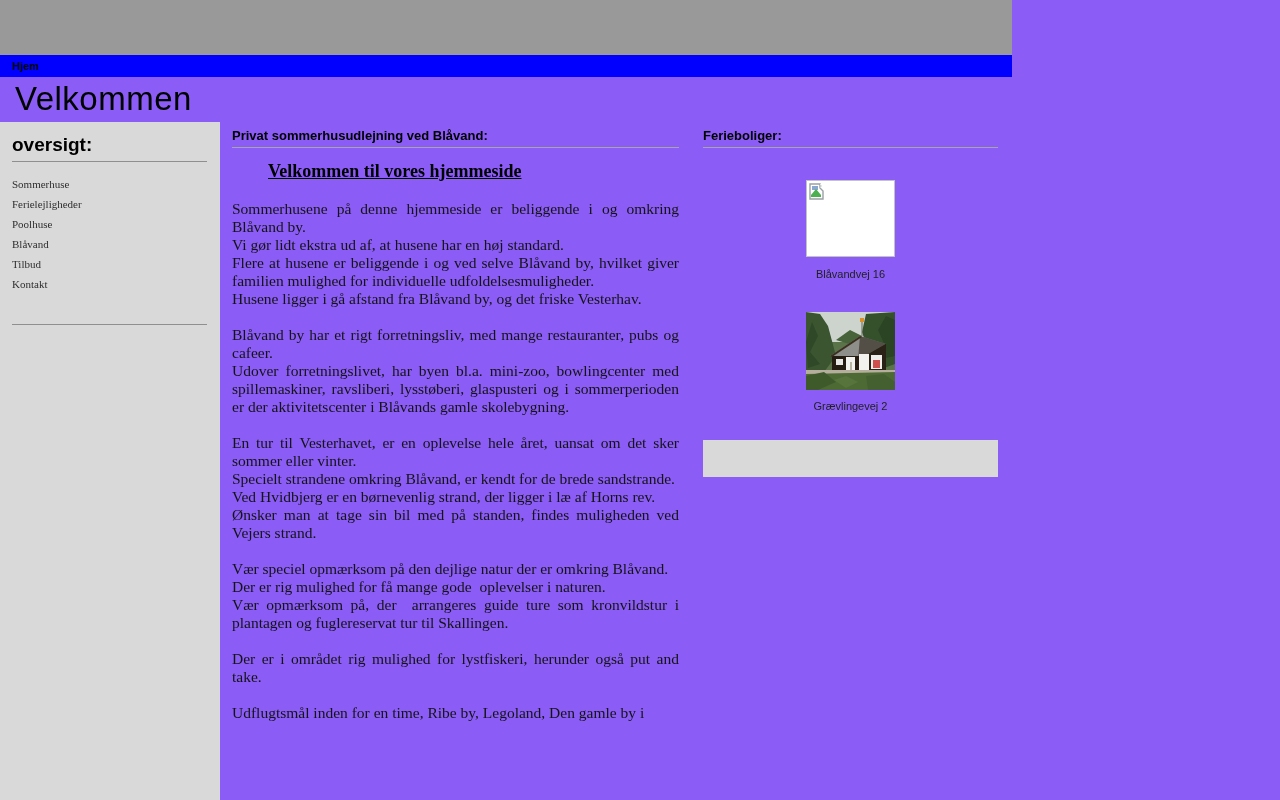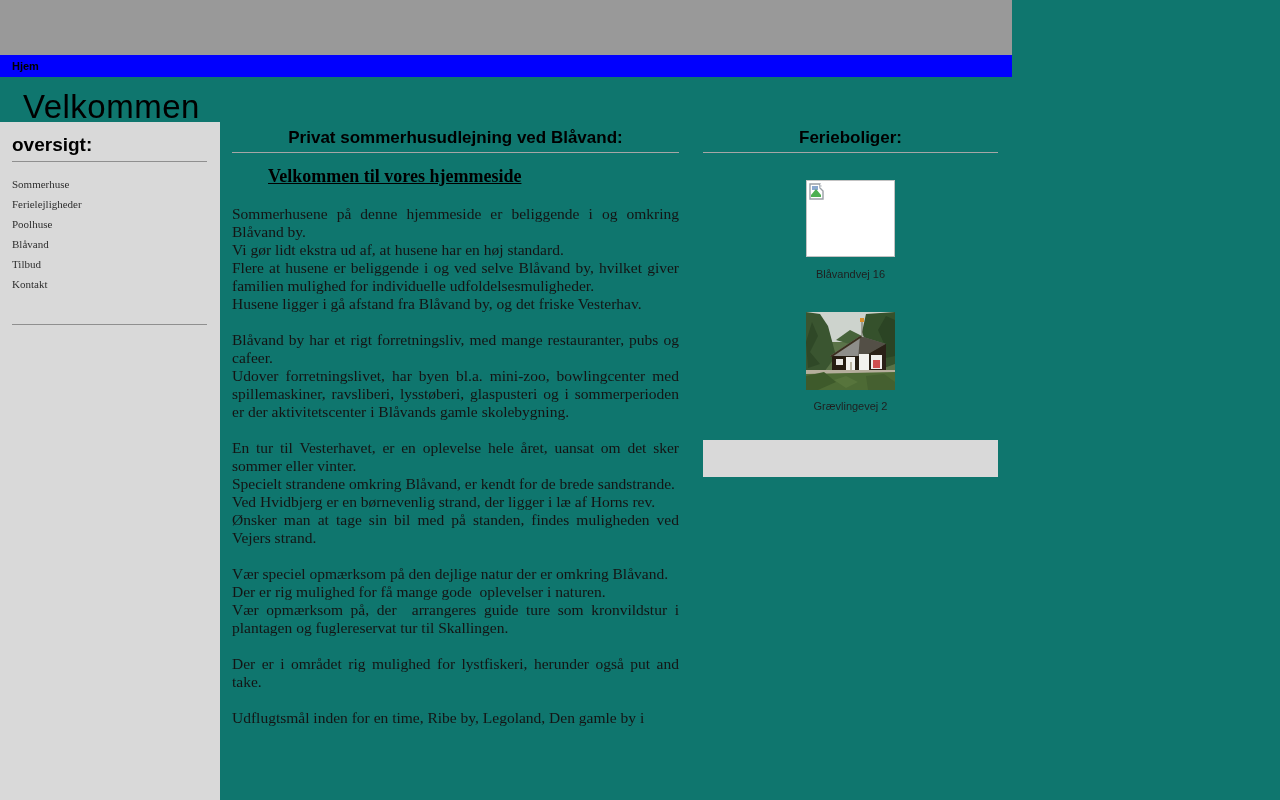--- a/index.html
+++ b/index.html
@@ -3,34 +3,34 @@
 <meta charset="utf-8">
 <style>
   * { box-sizing: border-box; }
   html, body { margin: 0; padding: 0; }
   body {
     width: 1280px; height: 800px;
     background: #ffffff;
     font-family: "Liberation Sans", sans-serif;
     overflow: hidden;
   }
-  .page { position: relative; width: 1280px; height: 800px; background: #0f766e; }
+  .page { position: relative; width: 1280px; height: 800px; background: #8b5cf6; }
 
   
   .banner { position: absolute; left: 0; top: 0; width: 1012px; height: 55px; background: #999999; }
   .navbar { position: absolute; left: 0; top: 55px; width: 1012px; height: 22px; background: #0100fe; display: flex; align-items: center; }
   .nav-link {
     margin-left: 12px;
     font-size: 11px; font-weight: bold; color: #000000;
     text-decoration: none; cursor: pointer;
   }
 
   
   .page-title {
-    position: absolute; left: 11px; top: 76px; margin: 12px;
+    position: absolute; left: 11px; top: 76px; margin: 4px;
     font-family: "Liberation Sans", sans-serif;
     font-size: 33px; font-weight: normal; color: #000000;
     letter-spacing: 0.5px;
   }
 
   
   .sidebar {
     position: absolute; left: 0; top: 122px; width: 220px; height: 678px;
     background: #d9d9d9;
   }
@@ -39,21 +39,21 @@
   .sidebar hr { border: 0; border-top: 1px solid #8f8f8f; margin: 5px 0 0 0; width: 195px; }
   .sidebar-list { list-style: none; margin: 12px 0 0 0; padding: 0; }
   .sidebar-list li {
     font-size: 11px; color: #2e2e2e; line-height: 20px; height: 20px;
     cursor: pointer;
     font-family: Liberation Serif, serif;
   }
   .sidebar hr.bottom { margin-top: 30px; }
 
   
-  .col-heading { font-size: 17px; font-weight: bold; color: #000000; margin: 6px 0 4px 0; text-align: center; }
+  .col-heading { font-size: 13px; font-weight: bold; color: #000000; margin: 6px 0 4px 0; }
   .col-hr { border: 0; border-top: 1px solid #a6a6a6; margin: 0; }
 
   
   .main-col { position: absolute; left: 232px; top: 122px; width: 447px; }
   .subheading {
     margin-top: 13px;
     font-family: "Liberation Serif", serif;
     font-size: 18px; font-weight: bold; color: #000000;
     text-decoration: underline;
     margin-left: 36px;

